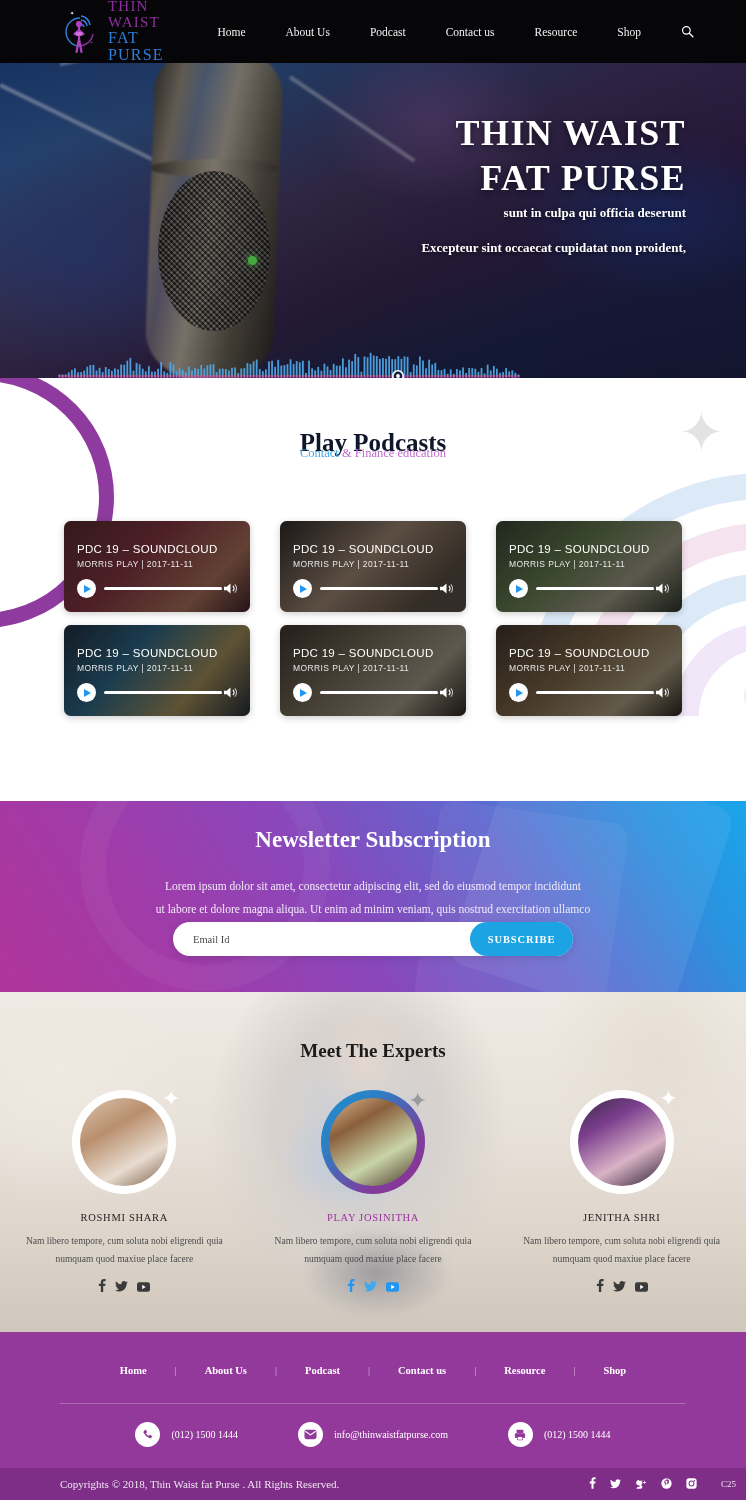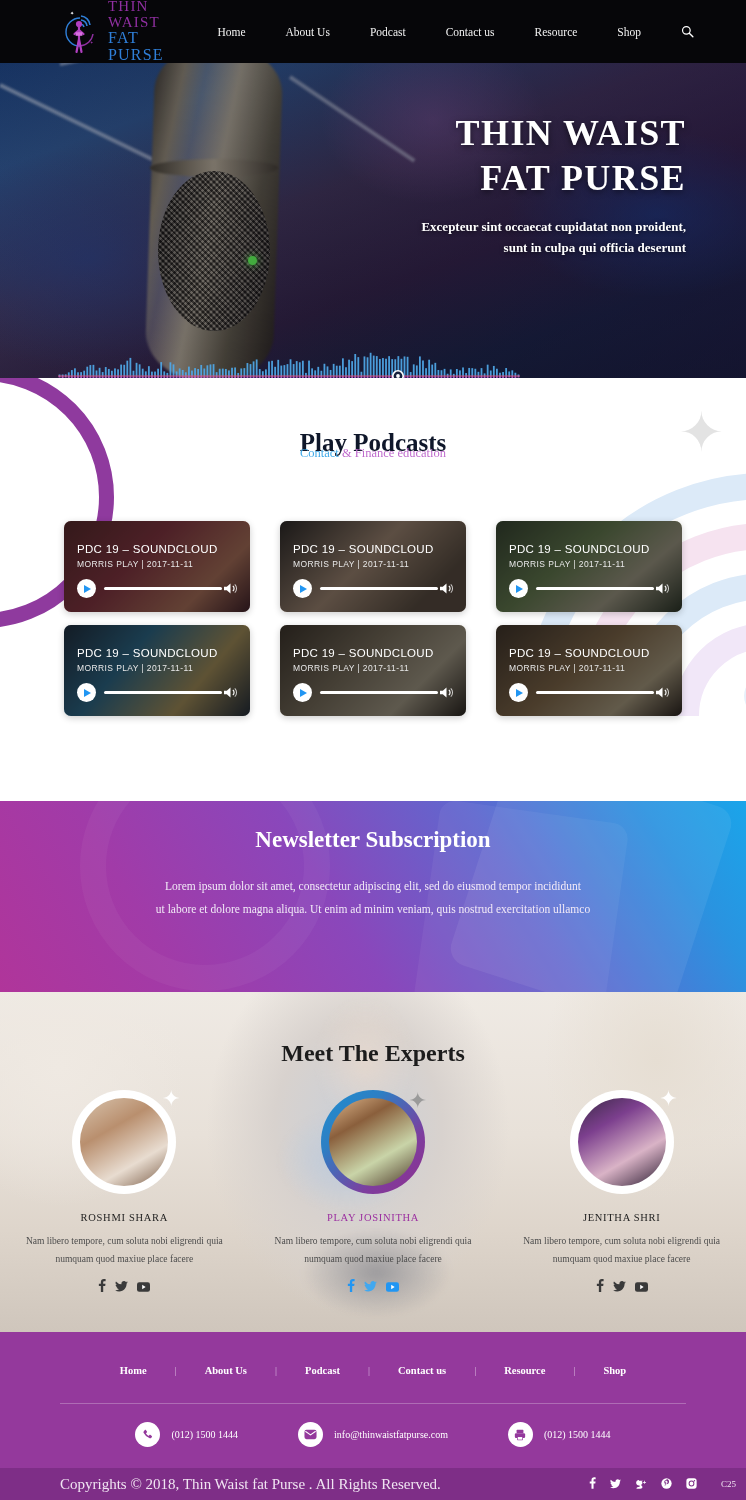--- a/index.html
+++ b/index.html
@@ -220,21 +220,21 @@
   .exp-figure {
     position: absolute; left: 250px; top: 10px; width: 230px; height: 330px;
     background:
       radial-gradient(ellipse 70px 90px at 50% 18%, #e8d9cd 0%, transparent 70%),
       radial-gradient(ellipse 95px 70px at 42% 48%, #b9c9dd 0%, transparent 72%),
       radial-gradient(ellipse 100px 60px at 55% 82%, #8e8e93 0%, transparent 75%);
     filter: blur(3px); opacity: .8;
   }
   .exp-title {
     position: absolute; top: 48px; left: 0; width: 746px; text-align: center;
-    font-family: "Liberation Serif", serif; font-weight: 700; font-size: 24px; color: #1c1c1c;
+    font-family: "Liberation Serif", serif; font-weight: 700; font-size: 19px; color: #1c1c1c;
     z-index: 3;
   }
   .exp-row { position: absolute; top: 98px; left: 0; width: 746px; display: flex; z-index: 3; }
   .exp-col { width: 248.66px; display: flex; flex-direction: column; align-items: center; }
   .exp-ring {
     position: relative; width: 104px; height: 104px; border-radius: 50%;
     display: flex; align-items: center; justify-content: center;
   }
   .exp-ring.white { background: #fff; }
   .exp-ring.grad  { background: linear-gradient(135deg, #1f8fd0 0%, #2d7fc4 30%, #7e3d9e 70%, #8e2f8e 100%); }
@@ -281,21 +281,21 @@
   .fc-ic {
     width: 25px; height: 25px; border-radius: 50%; background: #fff;
     display: flex; align-items: center; justify-content: center; flex: none;
   }
   .fc-tx { color: #fff; font-family: "Liberation Serif", serif; font-size: 10px; }
   .bottombar {
     position: absolute; top: 1468px; left: 0; width: 746px; height: 32px;
     background: #7e2e87; display: flex; align-items: center;
   }
   .bb-copy {
-    margin-left: 60px; color: #f0e4f2; font-family: "Liberation Serif", serif; font-size: 15px;
+    margin-left: 60px; color: #f0e4f2; font-family: "Liberation Serif", serif; font-size: 11px;
   }
   .bb-social { margin-left: auto; display: flex; align-items: center; gap: 14px; }
   .bb-social .ic { cursor: pointer; color: #fff; }
   .bb-code {
     margin-left: 24px; margin-right: 10px; color: #f0e4f2;
     font-family: "Liberation Serif", serif; font-size: 9px;
   }
   .ph-a { background: linear-gradient(135deg,#6b2c2c,#a83c4a 40%,#d98b6a 75%,#4a1f28); }
   .ph-b { background: linear-gradient(135deg,#2f2a26,#caa98c 45%,#6b5a48 80%); }
   .ph-c { background: linear-gradient(140deg,#3d4f33,#7b9a5c 40%,#c9c2a4 70%,#2d3a26); }
@@ -357,22 +357,22 @@
     <div class="mic-arm-c"></div>
     <div class="mic-body"></div>
     <div class="mic-ring"></div>
     <div class="mic-grille"></div>
     <div class="mic-led"></div>
     <div class="hero-dark"></div>
 
     <div class="hero-copy">
       <div class="hero-h1">THIN WAIST</div>
       <div class="hero-h1">FAT PURSE</div>
+      <div class="hero-sub" style="margin-top:0">sunt in culpa qui officia deserunt</div>
       <div class="hero-sub">Excepteur sint occaecat cupidatat non proident,</div>
-      <div class="hero-sub" style="margin-top:0">sunt in culpa qui officia deserunt</div>
     </div>
 
     <div class="wave-wrap">
       <svg id="waveform" width="462" height="58" viewBox="0 0 462 58">
           <rect x="0.64" y="26.50" width="1.8" height="1.50" fill="#4fa8e8" opacity="0.92"></rect>
           <rect x="0.64" y="28" width="1.8" height="1.50" fill="#b15fd0" opacity="0.92"></rect>
           <rect x="3.72" y="26.50" width="1.8" height="1.50" fill="#4fa8e8" opacity="0.92"></rect>
           <rect x="3.72" y="28" width="1.8" height="2.48" fill="#b15fd0" opacity="0.92"></rect>
           <rect x="6.80" y="26.36" width="1.8" height="1.64" fill="#4fa8e8" opacity="0.92"></rect>
           <rect x="6.80" y="28" width="1.8" height="1.50" fill="#b15fd0" opacity="0.92"></rect>
@@ -815,20 +815,24 @@
 
   <div class="news">
     <div class="news-ghost3"></div>
     <div class="news-ghost1"></div>
     <div class="news-ghost2"></div>
     <div class="news-title">Newsletter Subscription</div>
     <div class="news-desc">
       <div>Lorem ipsum dolor sit amet, consectetur adipiscing elit, sed do eiusmod tempor incididunt</div>
       <div>ut labore et dolore magna aliqua. Ut enim ad minim veniam, quis nostrud exercitation ullamco</div>
     </div>
+    <div class="news-form">
+      <input class="news-input" type="text" placeholder="Email Id" style="">
+      <button class="news-btn">SUBSCRIBE</button>
+    </div>
   </div>
 
   <div class="experts">
     <div class="exp-bg"></div>
     <div class="exp-figure"></div>
     <div class="exp-title">Meet The Experts</div>
 
     <div class="exp-row">
 
       <div class="exp-col">

